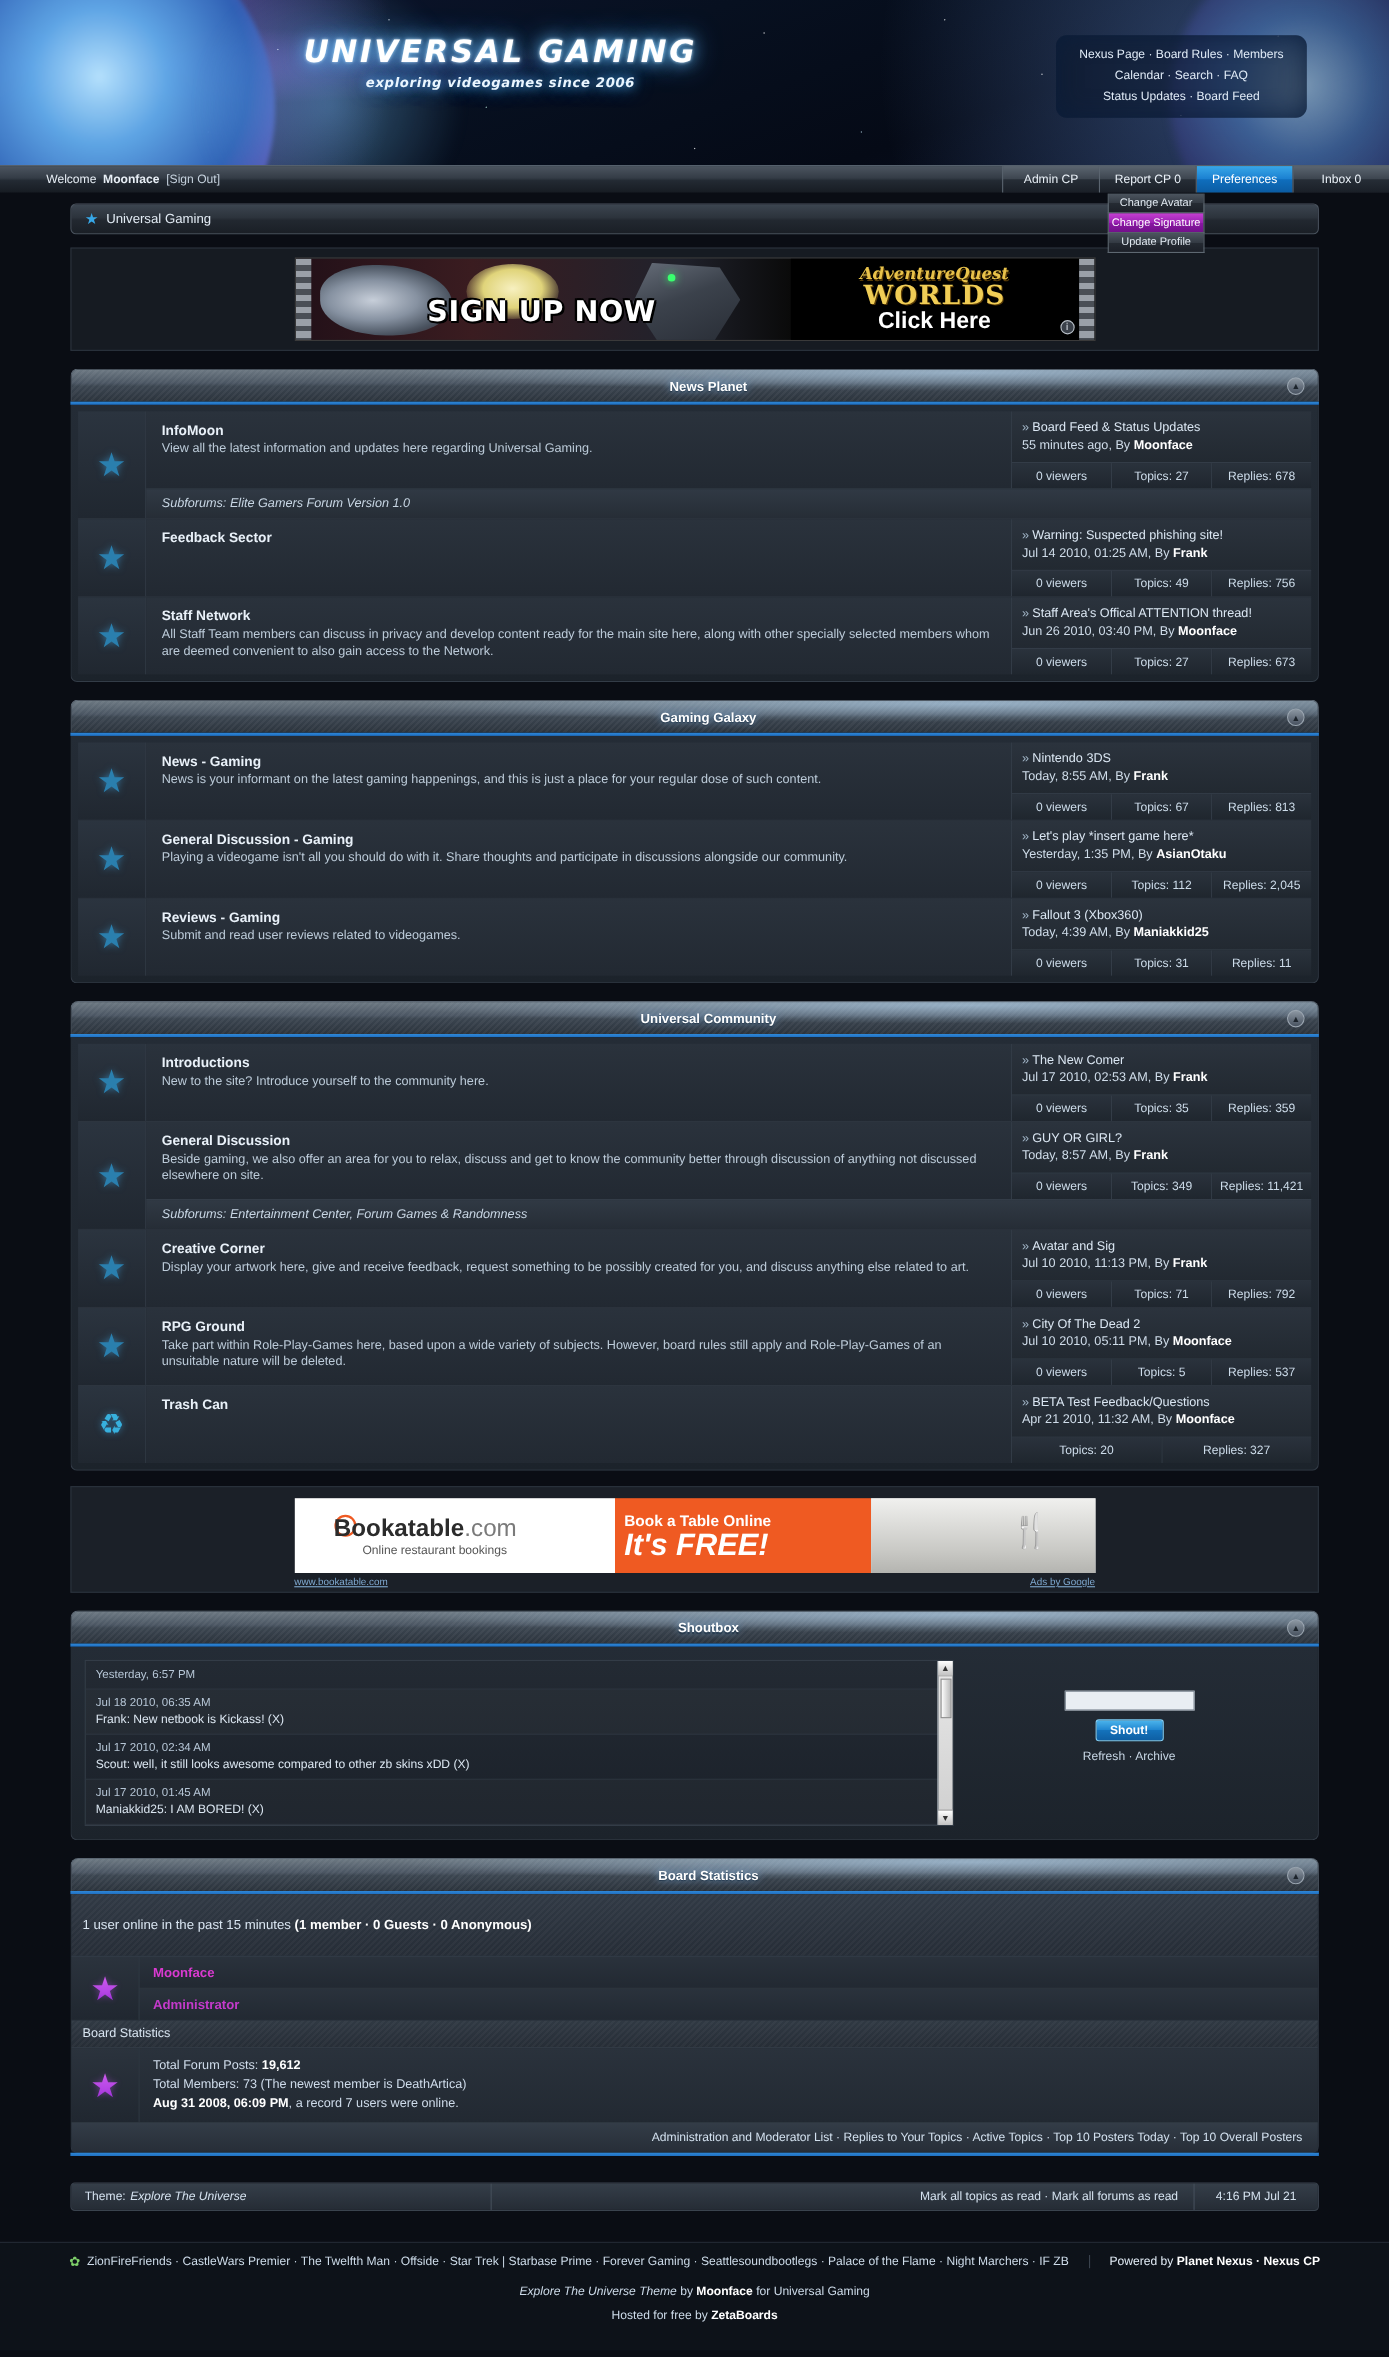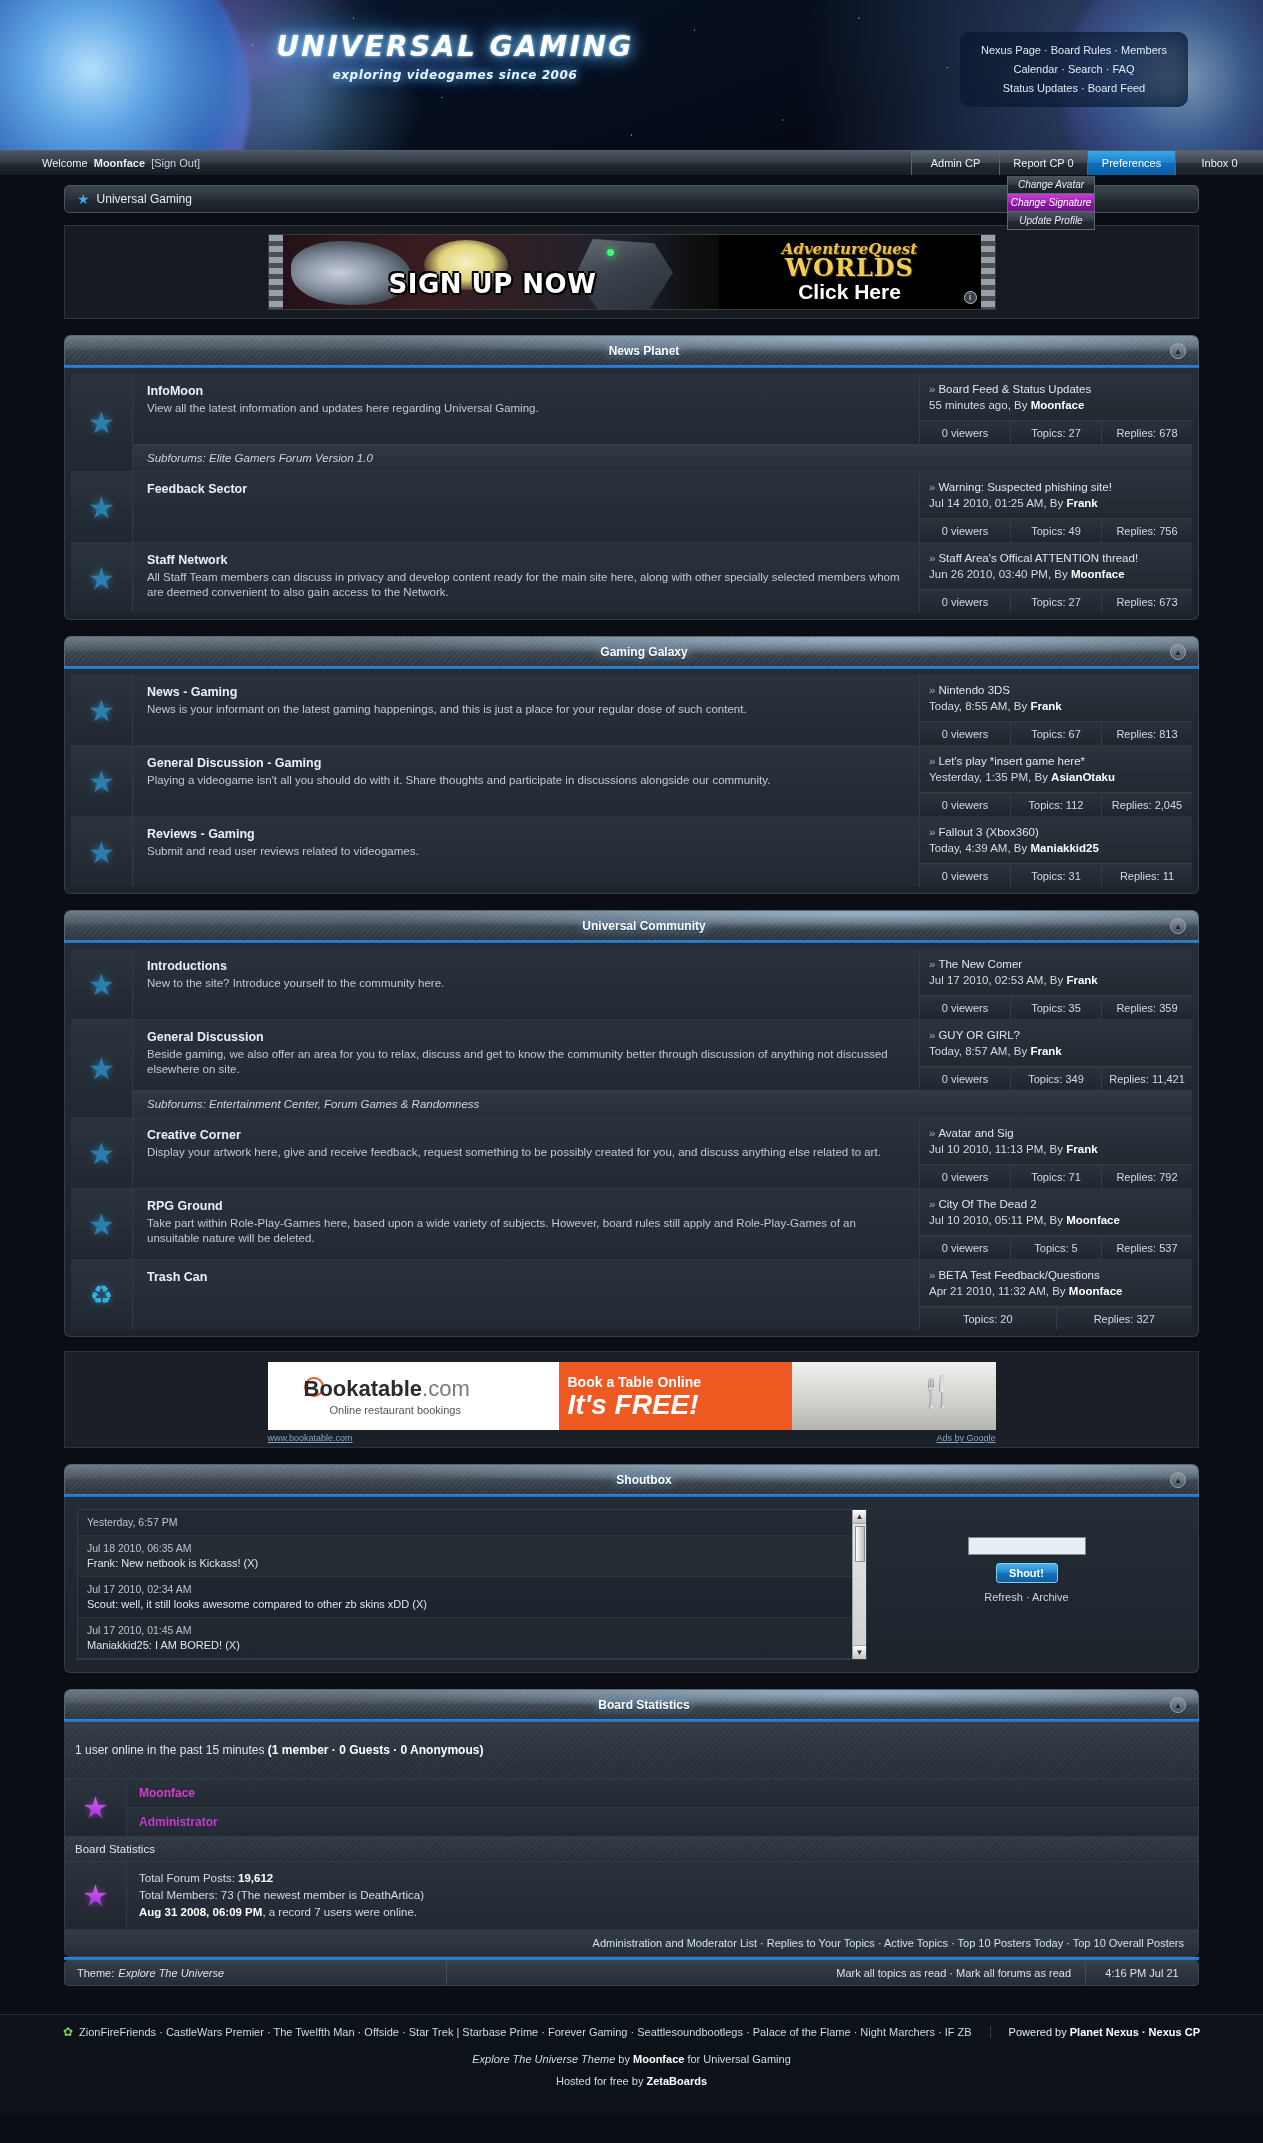--- a/index.html
+++ b/index.html
@@ -115,21 +115,20 @@
     background: linear-gradient(180deg, #38a7e8 0%, #1a7fd0 50%, #0f6ebd 51%, #0b5ca3 100%);
     color: #ffffff;
   }
   .ubtn:last-child { border-right: 1px solid #5a646f; }
 
   
   .dropdown {
     position: absolute; top: 25px; right: 168px;
     width: 88px; z-index: 40;
     font-size: 10px;
-    font-style: italic;
   }
   .dd-item {
     height: 18px; display: flex; align-items: center; justify-content: center;
     background: linear-gradient(180deg, #4c555f 0%, #333a43 50%, #252b33 51%, #1c2028 100%);
     border: 1px solid #5e6871; border-top: none;
     color: #e3ebf3; cursor: pointer;
   }
   .dd-item.hl {
     background: linear-gradient(180deg, #c43fd0 0%, #9b21b4 50%, #8a17a4 51%, #72108a 100%);
     color: #ffffff;
@@ -452,21 +451,21 @@
     background: linear-gradient(180deg,#2a323c,#222932);
   }
   .bs-info b { color: #ffffff; }
   .bs-links {
     padding: 7px 14px; text-align: right; font-size: 11px; color: #d2e0ee;
     background: linear-gradient(180deg,#333c47,#272e38);
   }
 
   
   .themebar {
-    width: 1135px; margin: 0 auto 0;
+    width: 1135px; margin: 24px auto 0;
     display: flex; height: 26px;
     border: 1px solid #3a434e; border-radius: 4px;
     overflow: hidden;
     background: linear-gradient(180deg,#353e49,#252c35);
     font-size: 11px; color: #d5e2ef;
   }
   .tb-left {
     width: 382px; display: flex; align-items: center; padding-left: 12px;
     border-right: 1px solid #454f5b;
   }

